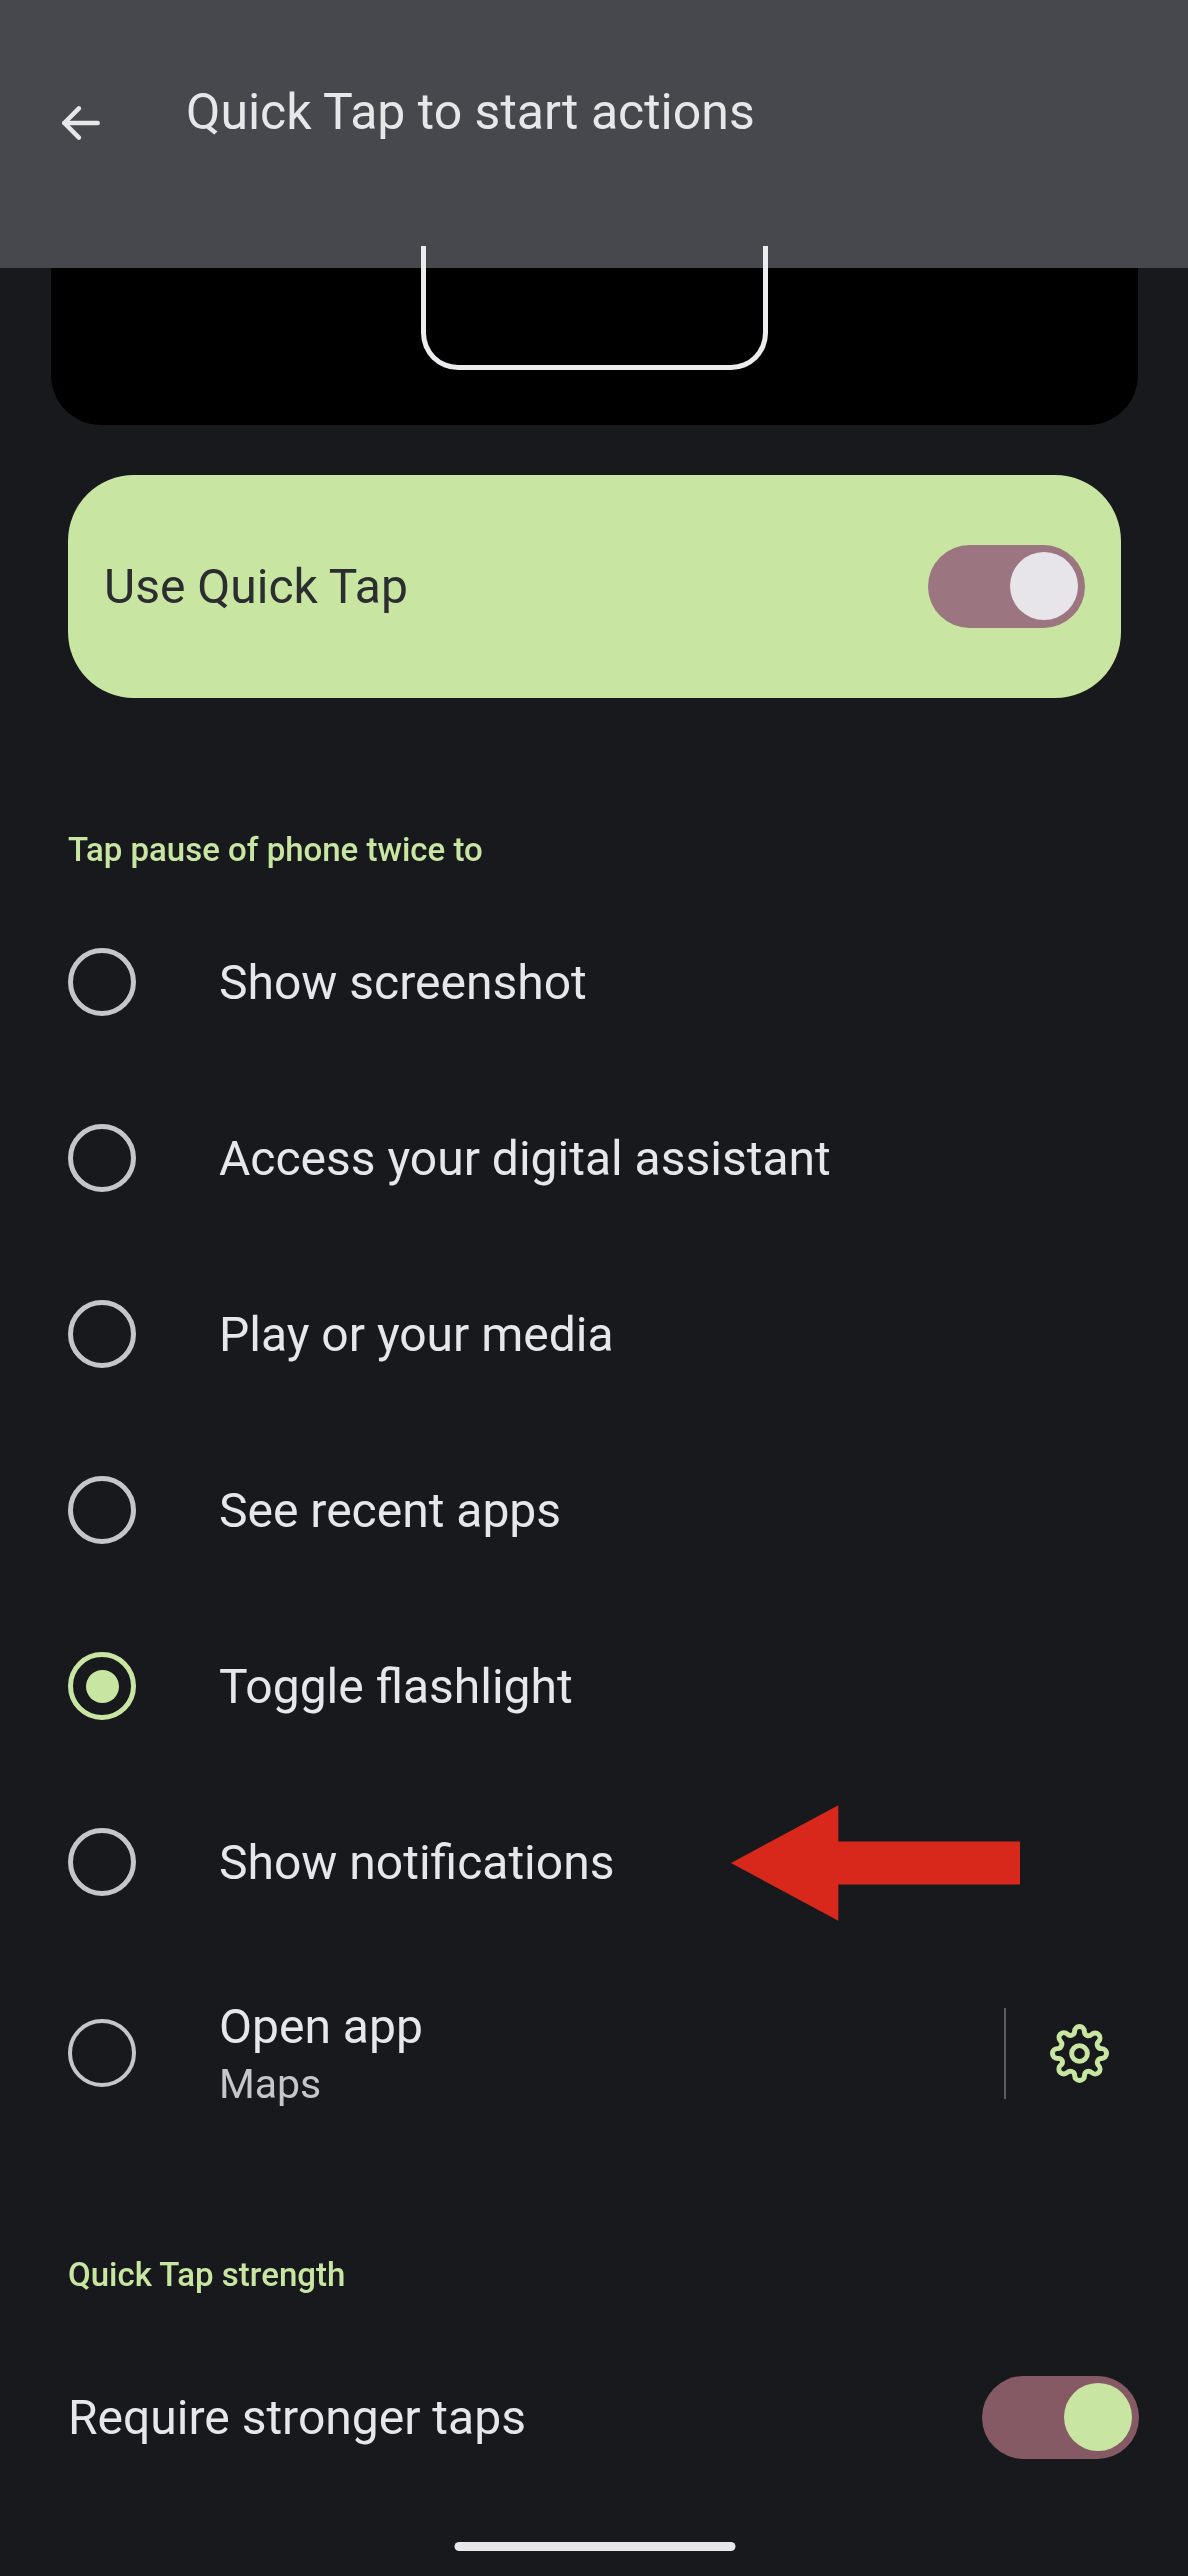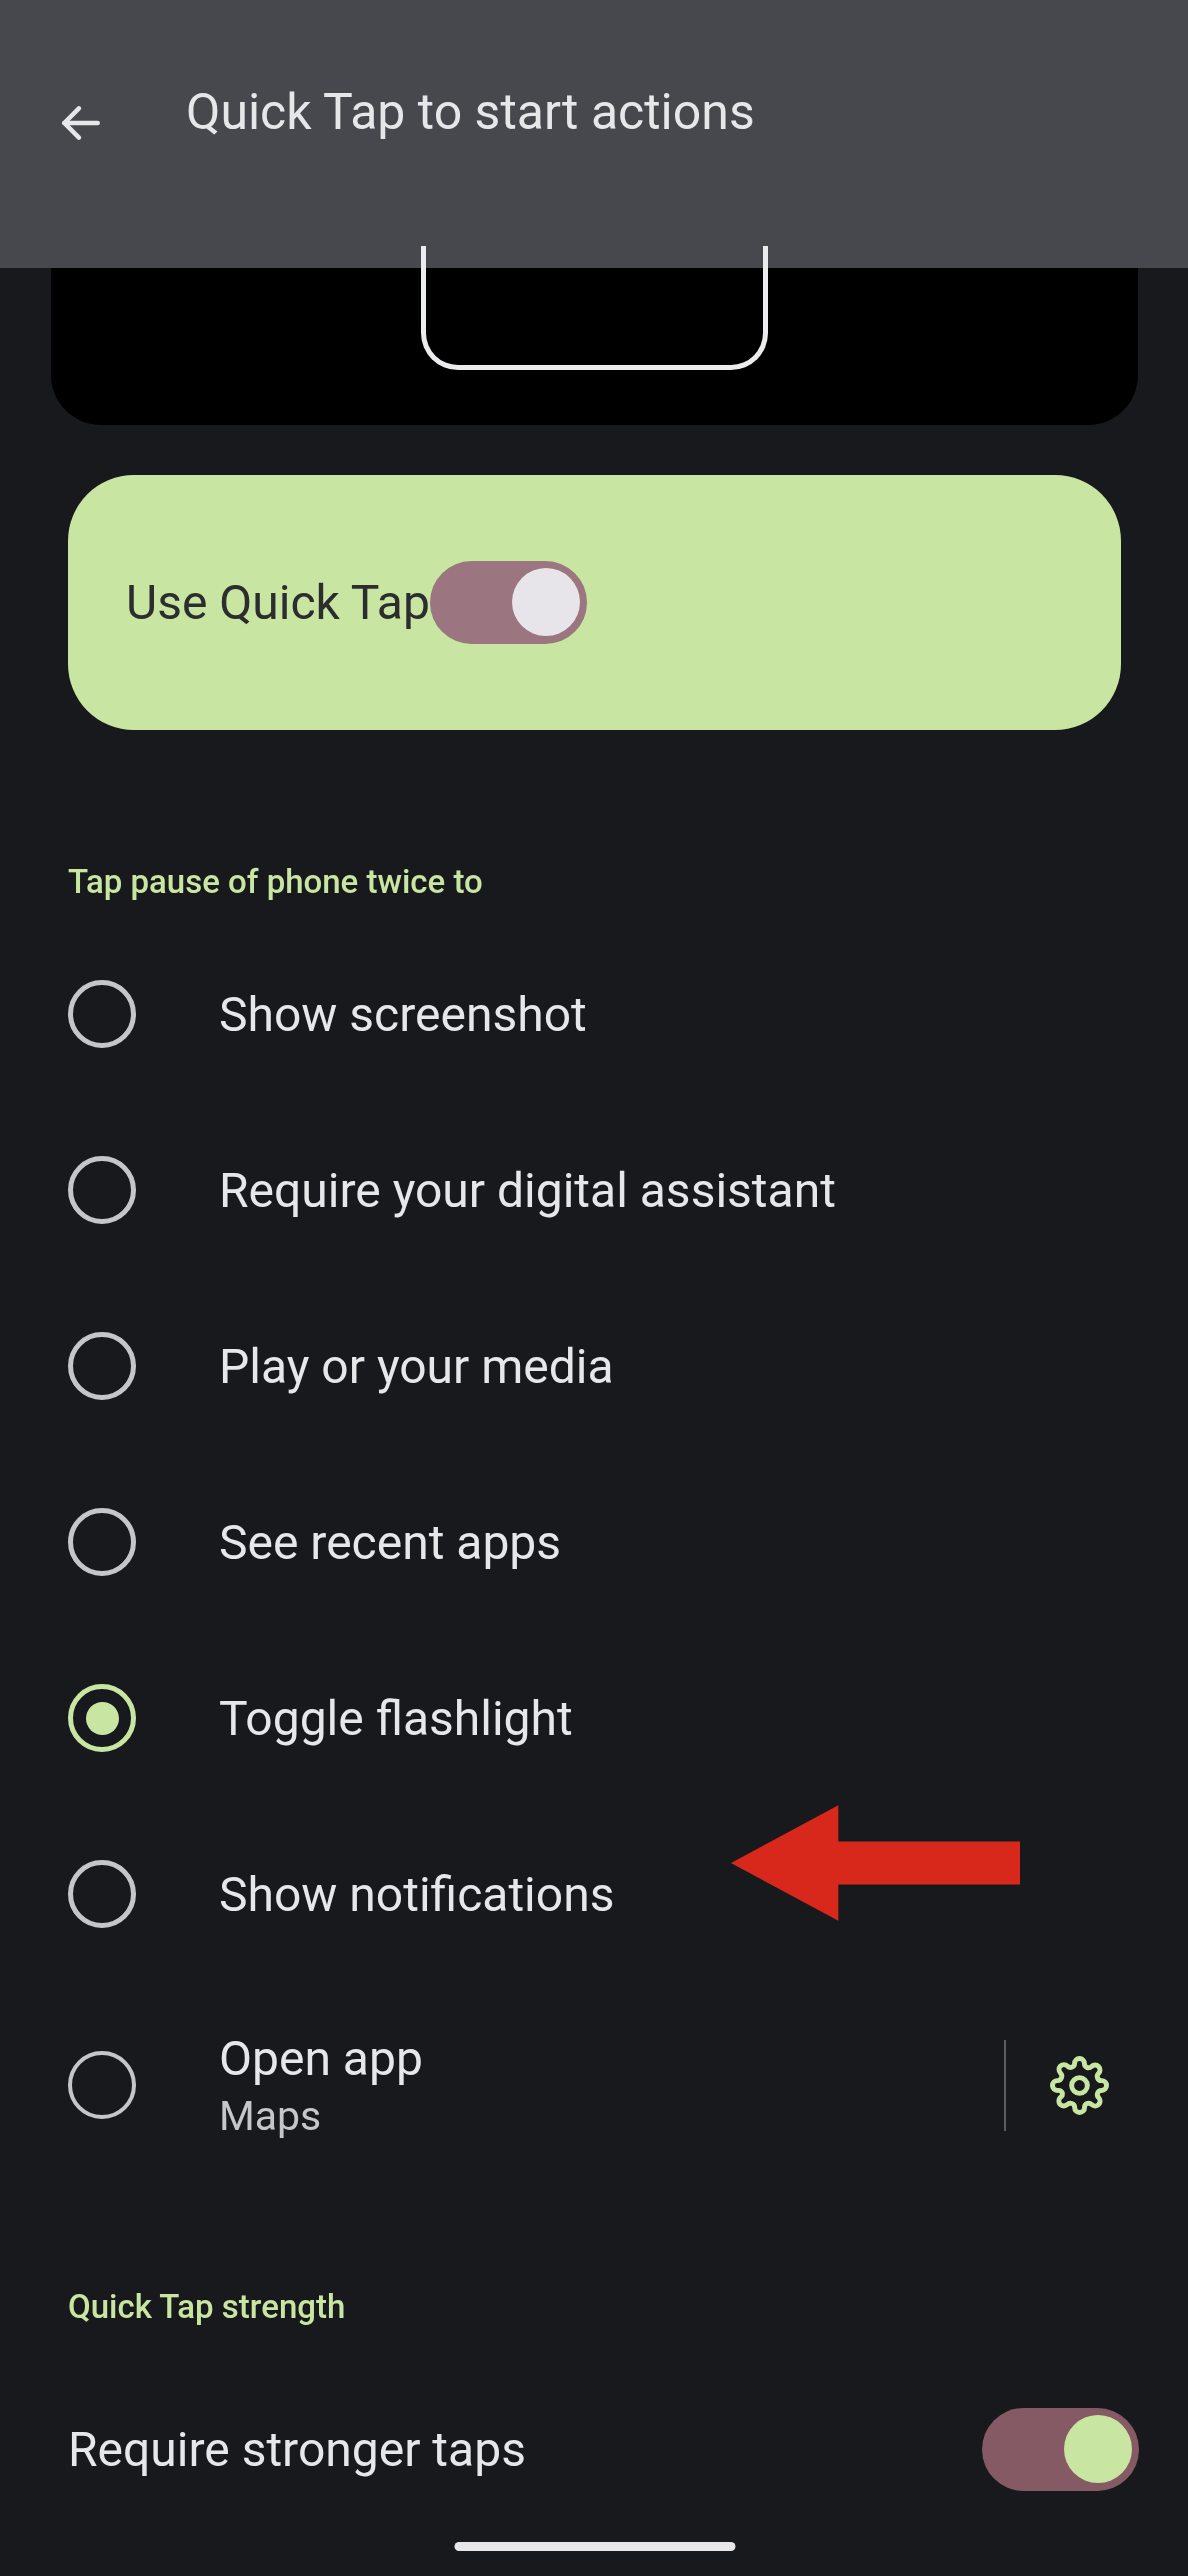--- a/index.html
+++ b/index.html
@@ -72,24 +72,25 @@
     border: 5.8px solid #ebecee;
     border-top: none;
     border-radius: 0 0 37px 37px;
   }
 
   
   .primary-card {
     margin: 50px 68px 0 68px;
     background: var(--accent);
     border-radius: 66px;
-    height: 255px;
-    padding: 0 58px;
-    display: flex;
-    align-items: center;
+    height: 223px;
+    padding: 0 36px;
+    display: flex;
+    align-items: center;
+    justify-content: space-between;
   }
   .primary-card .label {
     font-size: 48px;
     font-weight: 400;
     color: #2b2d2f;
   }
   .switch {
     width: 157px;
     height: 83px;
     border-radius: 83px;
@@ -265,21 +266,21 @@
   <div class="radio-item">
     <div class="radio-ctrl"></div>
     <div class="radio-text">
         <div class="radio-label">Show screenshot</div>
       </div>
   </div>
 
   <div class="radio-item">
     <div class="radio-ctrl"></div>
     <div class="radio-text">
-        <div class="radio-label">Require your digital assistant</div>
+        <div class="radio-label">Access your digital assistant</div>
       </div>
   </div>
 
   <div class="radio-item">
     <div class="radio-ctrl"></div>
     <div class="radio-text">
         <div class="radio-label">Play or your media</div>
       </div>
   </div>
 

